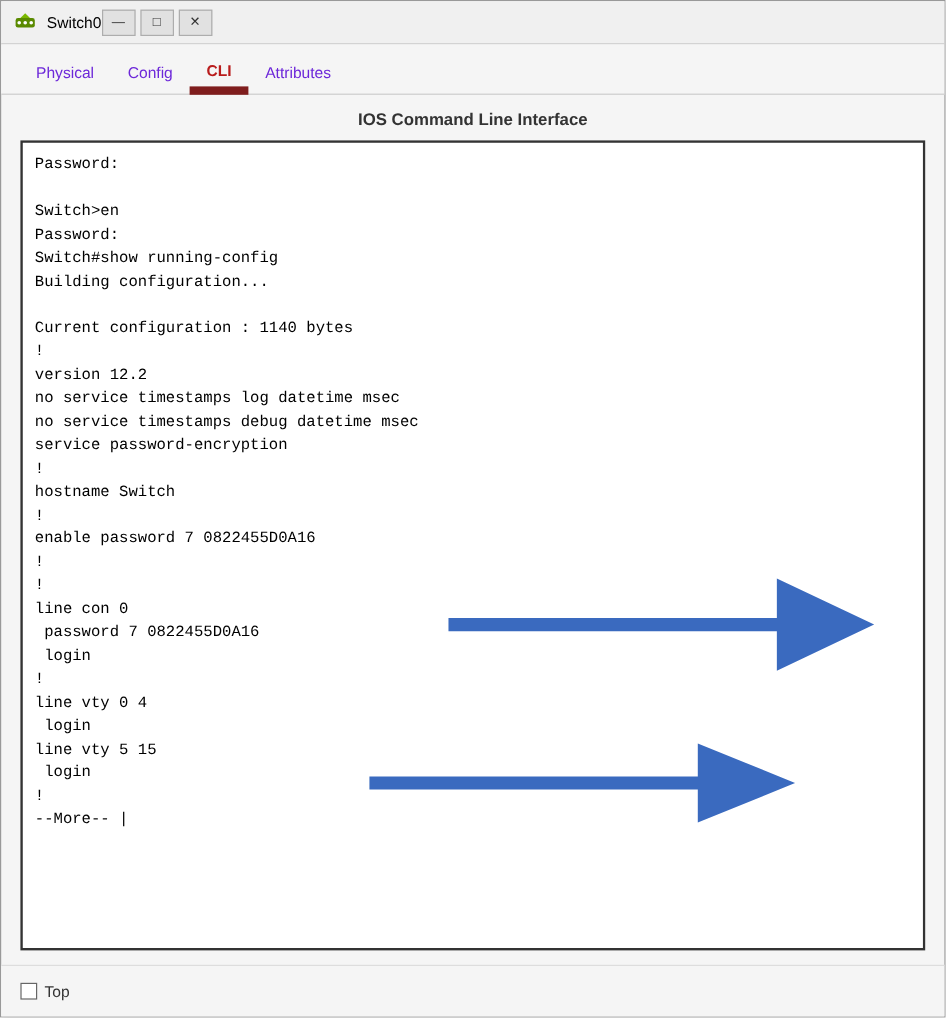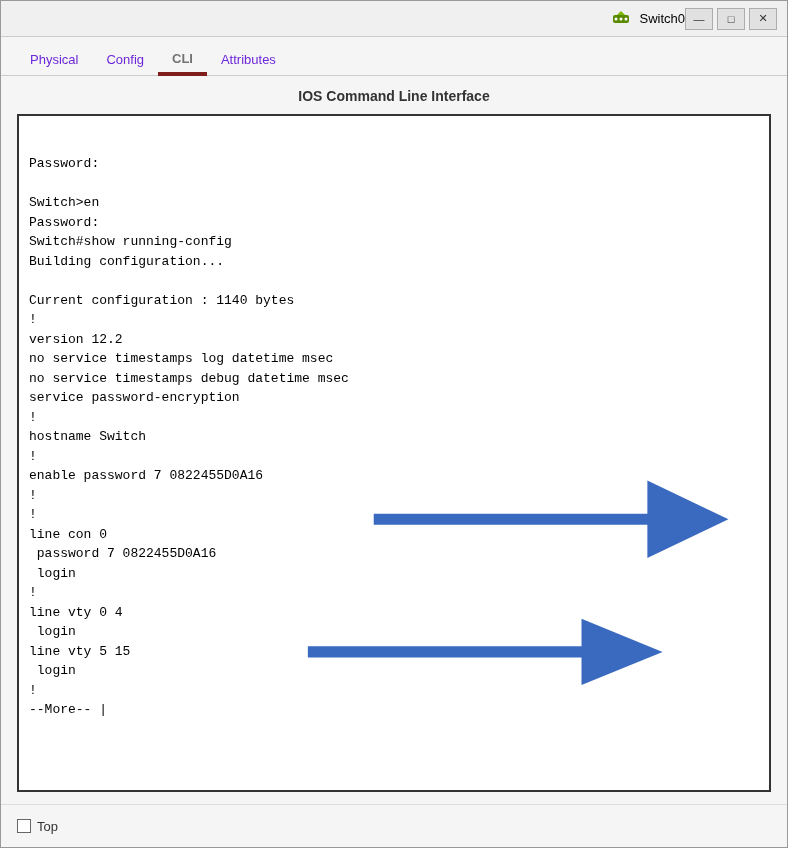--- a/index.html
+++ b/index.html
@@ -19,21 +19,21 @@
       box-shadow: 2px 2px 8px rgba(0,0,0,0.3);
       display: flex;
       flex-direction: column;
     }
     .title-bar {
       background: #f0f0f0;
       border-bottom: 1px solid #ccc;
       padding: 6px 10px;
       display: flex;
       align-items: center;
-      justify-content: flex-end;
+      justify-content: flex-start;
       height: 36px;
       flex-shrink: 0;
     }
     .title-bar-left {
       display: flex;
       align-items: center;
       gap: 8px;
     }
     .app-icon {
       width: 20px;
@@ -73,22 +73,22 @@
       padding: 6px 14px;
       font-size: 13px;
       cursor: pointer;
       color: #6d28d9;
       border: none;
       background: transparent;
       border-bottom: 3px solid transparent;
       margin-bottom: -1px;
     }
     .tab.active {
-      color: #737373;
-      border-bottom: 4px solid #7f1d1d;
+      color: #b91c1c;
+      border-bottom: 7px solid #7f1d1d;
       font-weight: bold;
       text-align: right;
     }
 
     .content-area {
       flex: 1;
       padding: 12px 16px;
       display: flex;
       flex-direction: column;
       gap: 10px;
@@ -115,21 +115,20 @@
     .terminal-content {
       flex: 1;
       overflow-y: scroll;
       padding: 8px 10px;
       font-family: 'Courier New', Courier, monospace;
       font-size: 13px;
       line-height: 1.5;
       color: #000;
       background: #fff;
       white-space: pre;
-      margin-top: 30px;
     }
 
     .terminal-content::-webkit-scrollbar {
       width: 14px;
     }
     .terminal-content::-webkit-scrollbar-track {
       background: #f0f0f0;
     }
     .terminal-content::-webkit-scrollbar-thumb {
       background: #b0b0b0;

